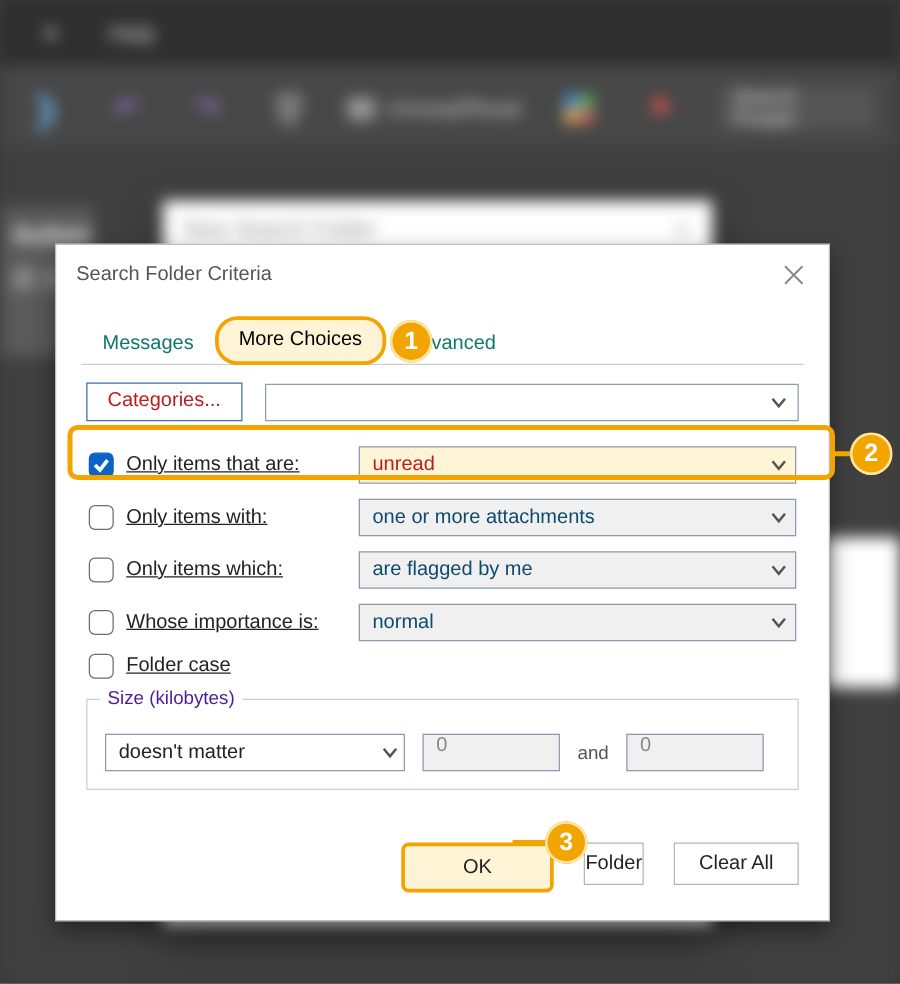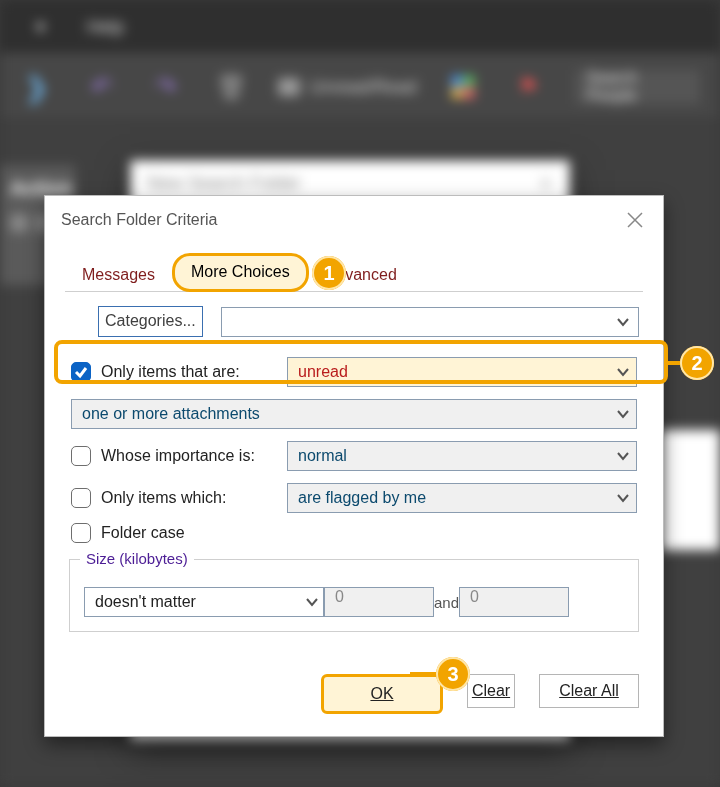--- a/index.html
+++ b/index.html
@@ -109,21 +109,21 @@
     display:flex; align-items:flex-end;
     border-bottom:1px solid #cfcfcf;
     margin-top:6px;
     position:relative;
     
     user-select:none;
   }
   .tab {
     padding:7px 16px 8px;
     font-size:16px;
-    color:#7f1d1d;
+    color:#0f766e;
     border:1px solid transparent;
     border-bottom:none;
     background:transparent;
     cursor:pointer;
     position:relative;
     top:1px;
   }
   .tab.active {
     color:#000;
     border-color:#cfcfcf;
@@ -136,44 +136,43 @@
   }
 
   
   .form { padding:14px 4px 2px 4px; }
   .cat-line {
     display:flex; align-items:center; gap:18px; margin-bottom:14px;
   }
   .categories-btn {
     border:1.5px solid #3a6fb0;
     background:#fff;
-    padding:5px 6px 6px;
+    padding:5px 16px 6px;
     font-size:16px;
     cursor:pointer;
-    color:#404040;
-    margin-left:29px;
+    color:#b91c1c;
   }
   .cat-combo {
     flex:1; height:30px;
     border:1.5px solid #8a9cb0;
     background:#fff;
     display:flex; align-items:center; justify-content:flex-end;
     padding-right:4px;
   }
   .combo-arrow {
     width:22px; height:22px; display:flex; align-items:center; justify-content:center;
   }
   .combo-arrow svg { width:12px; height:12px; stroke:#555; stroke-width:2; fill:none; }
 
   .row {
     display:flex; align-items:center;
     gap:10px;
     padding:6px 2px;
   }
-  .row .label { flex:0 0 206px; display:flex; align-items:center; gap:10px; font-size:16px; }
+  .row .label { flex:0 0 206px; display:flex; align-items:center; gap:10px; font-size:16px;text-decoration:underline; }
 
   .chk {
     width:20px; height:20px; border:1.5px solid #6e6e6e; border-radius:5px;
     background:#fff; display:flex; align-items:center; justify-content:center;
     flex:0 0 auto;
     cursor:pointer;
   }
   .chk.checked {
     background:#0b63c5; border-color:#0b63c5;
   }
@@ -203,21 +202,21 @@
     margin-top:6px;
   }
   .size-fs .legend {
     position:relative; top:-20px; left:-4px;
     background:#fff; padding:0 6px;
     font-size:15px; color:#4c1d95;
     display:inline-block;
     margin-bottom:-12px;
   }
   .size-inner {
-    display:flex; align-items:center; 
+    display:flex; align-items:center; gap:14px;
   }
   .size-combo {
     flex:0 0 240px; height:30px;
     border:1.5px solid #8a9cb0; background:#fff;
     display:flex; align-items:center; padding-left:10px; font-size:16px;
     cursor:pointer;
   }
   .size-combo .val{flex:1;}
   .num-input {
     width:110px; height:30px;
@@ -229,21 +228,21 @@
   
   .btnrow {
     display:flex; justify-content:flex-end; gap:24px;
     padding:22px 24px 22px 20px;
   }
   .btn {
     min-width:100px; height:34px;
     border:1px solid #b5b5b5; background:#fff;
     font-size:16px; color:#222;
     cursor:pointer;
-    display:flex; align-items:center; justify-content:center;text-decoration:underline;
+    display:flex; align-items:center; justify-content:center;
   }
   .btn.ok.hl {
     background:#fff4d6; border:3px solid #f2a400; border-radius:6px;
     min-width:122px; height:40px;
   }
 
   
   .hl-rect {
     position:absolute;
     border:4px solid #f2a400;
@@ -359,52 +358,56 @@
           <span class="val">unread</span>
           <div class="combo-arrow">
               <svg viewBox="0 0 12 12">
                 <path d="M1 3 L6 9 L11 3"></path>
               </svg>
             </div>
         </div>
       </div>
 
       <div class="row">
+        <div class="label">
+          <div class="chk"></div>
+          <span>Only items with:</span>
+        </div>
         <div class="combo disabled">
           <span class="val">one or more attachments</span>
           <div class="combo-arrow">
               <svg viewBox="0 0 12 12">
                 <path d="M1 3 L6 9 L11 3"></path>
               </svg>
             </div>
         </div>
       </div>
 
       <div class="row">
         <div class="label">
           <div class="chk"></div>
-          <span>Whose importance is:</span>
+          <span>Only items which:</span>
         </div>
         <div class="combo disabled">
-          <span class="val">normal</span>
+          <span class="val">are flagged by me</span>
           <div class="combo-arrow">
               <svg viewBox="0 0 12 12">
                 <path d="M1 3 L6 9 L11 3"></path>
               </svg>
             </div>
         </div>
       </div>
 
       <div class="row">
         <div class="label">
           <div class="chk"></div>
-          <span>Only items which:</span>
+          <span>Whose importance is:</span>
         </div>
         <div class="combo disabled">
-          <span class="val">are flagged by me</span>
+          <span class="val">normal</span>
           <div class="combo-arrow">
               <svg viewBox="0 0 12 12">
                 <path d="M1 3 L6 9 L11 3"></path>
               </svg>
             </div>
         </div>
       </div>
 
       <div class="row match-row">
         <div class="label" style="flex:1">
@@ -428,21 +431,21 @@
           <span class="and">and</span>
           <div class="num-input">0</div>
         </div>
       </div>
 
     </div>
   </div>
 
   <div class="btnrow">
     <div class="btn ok hl">OK</div>
-    <div class="btn" style="min-width:48px">Clear</div>
+    <div class="btn" style="min-width:48px">Folder</div>
     <div class="btn">Clear All</div>
   </div>
 
 </div>
 
 <div class="hl-rect" style="left:54px; top:340px; width:614px; height:44px;"></div>
 
 <div class="bubble" style="left:312px; top:256px;">1</div>
 
 <div class="bubble" style="left:680px; top:346px;">2</div>

